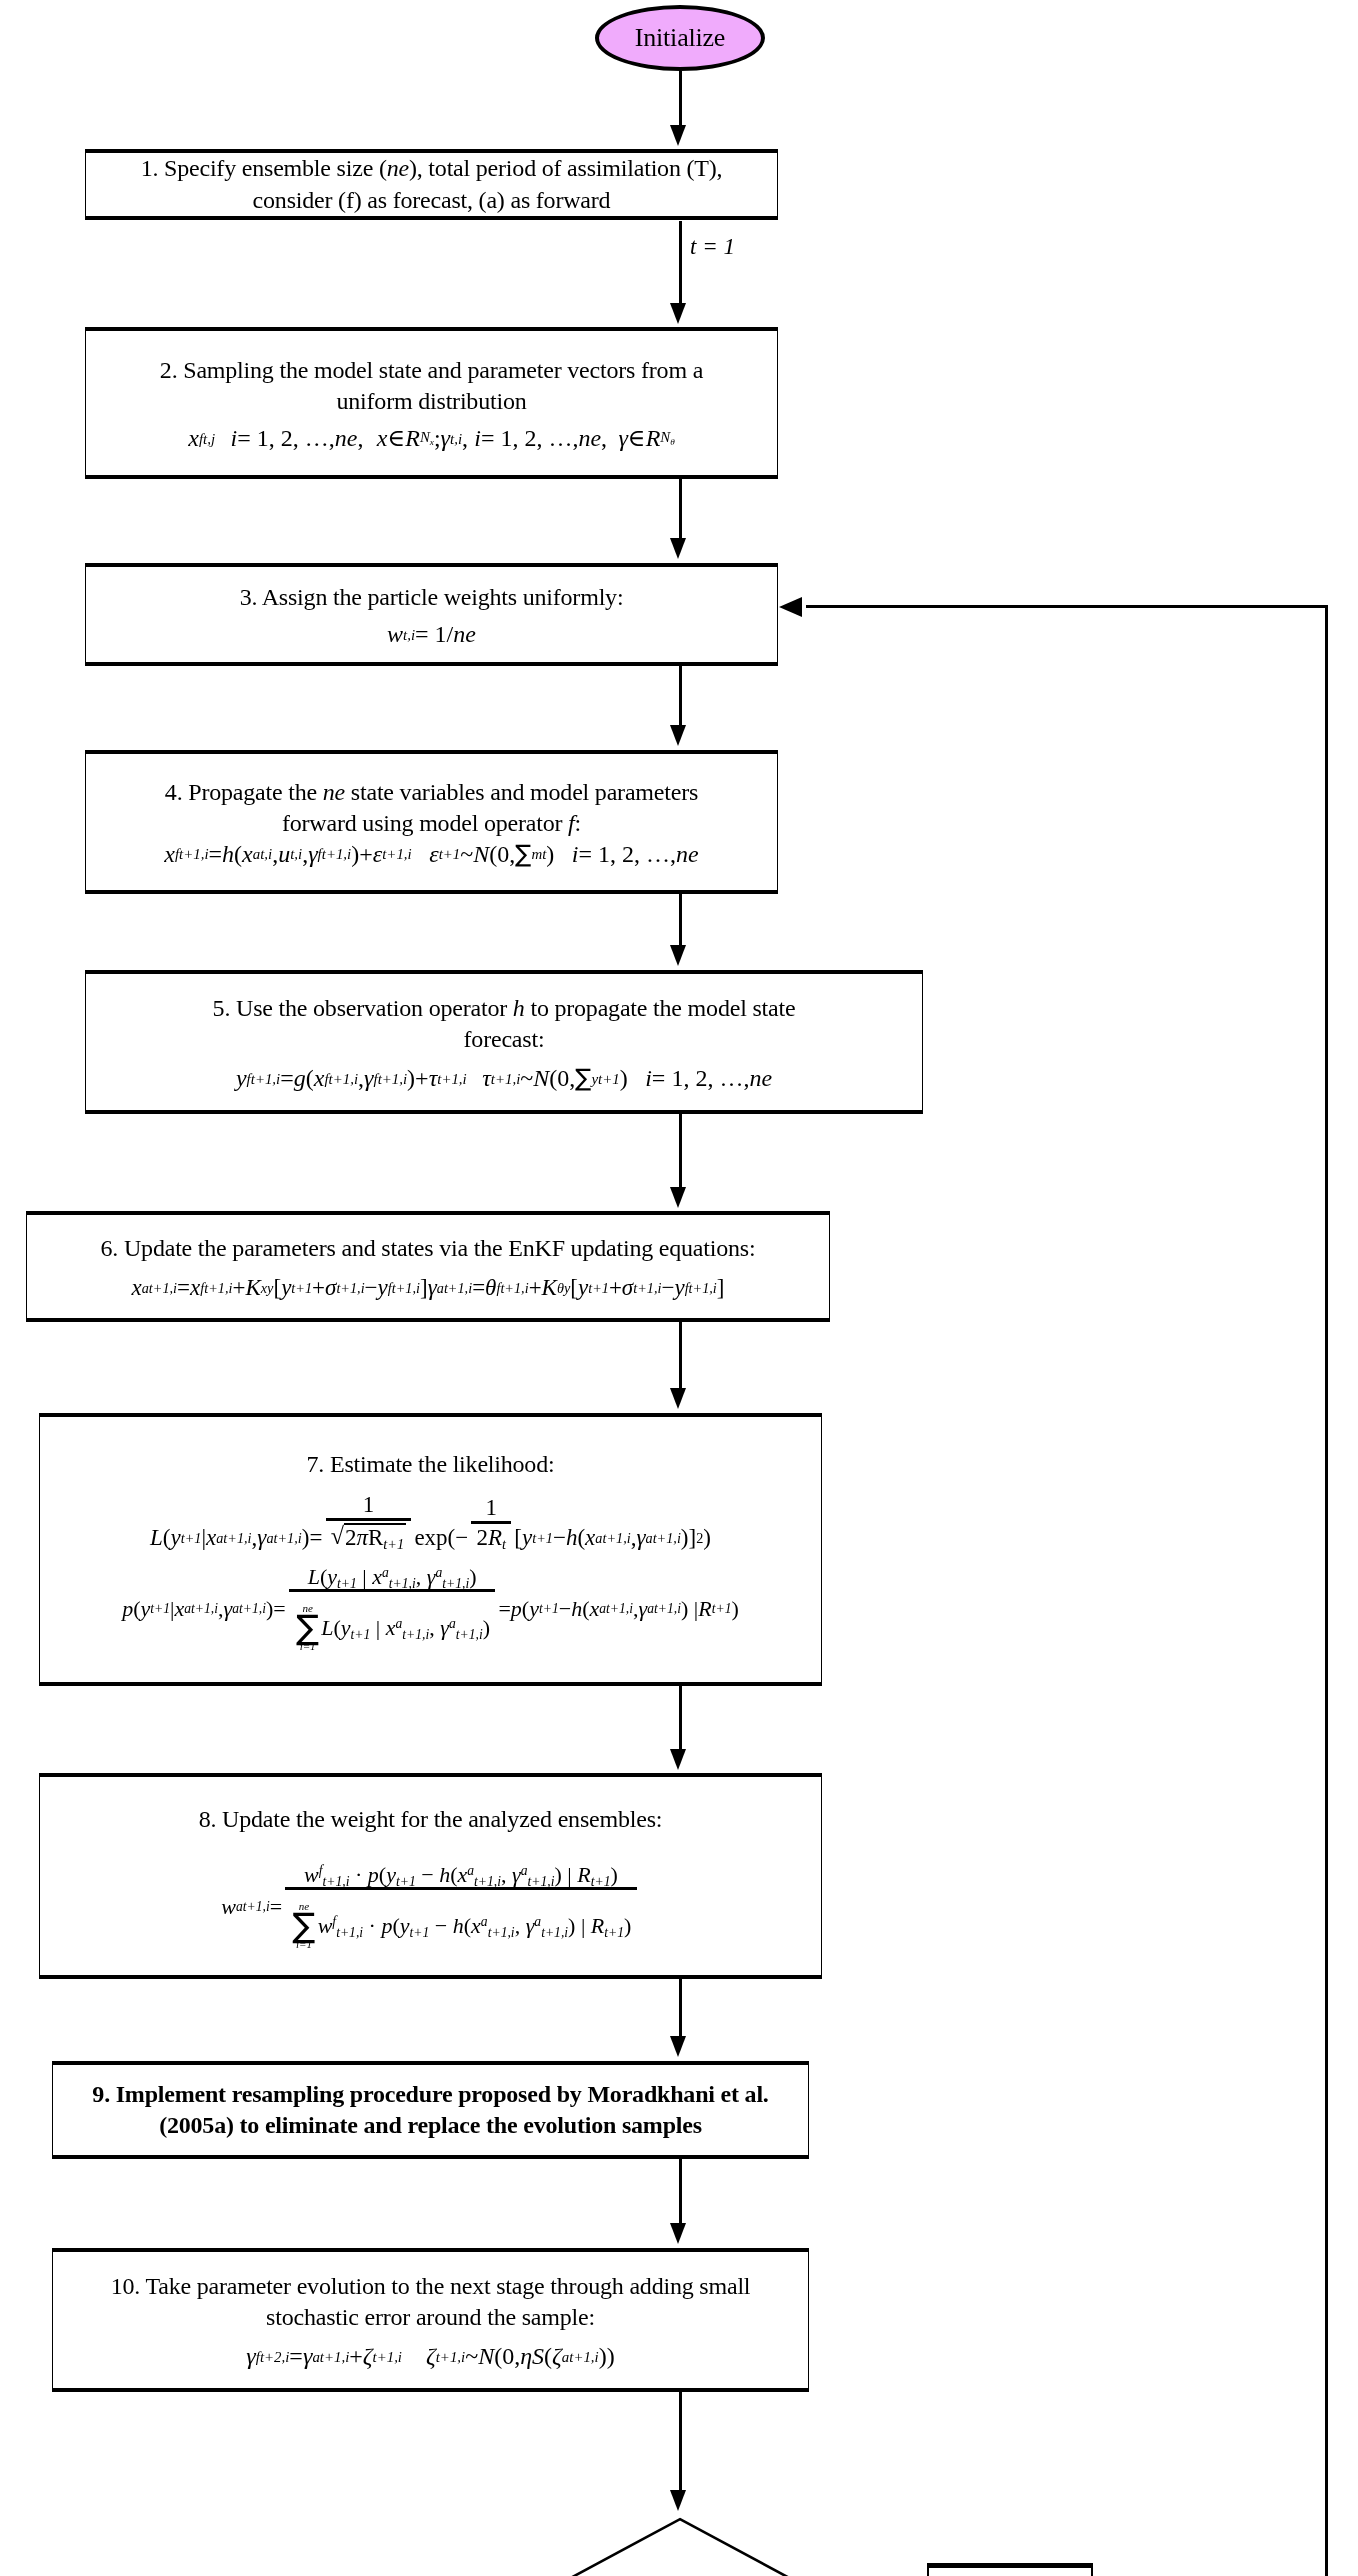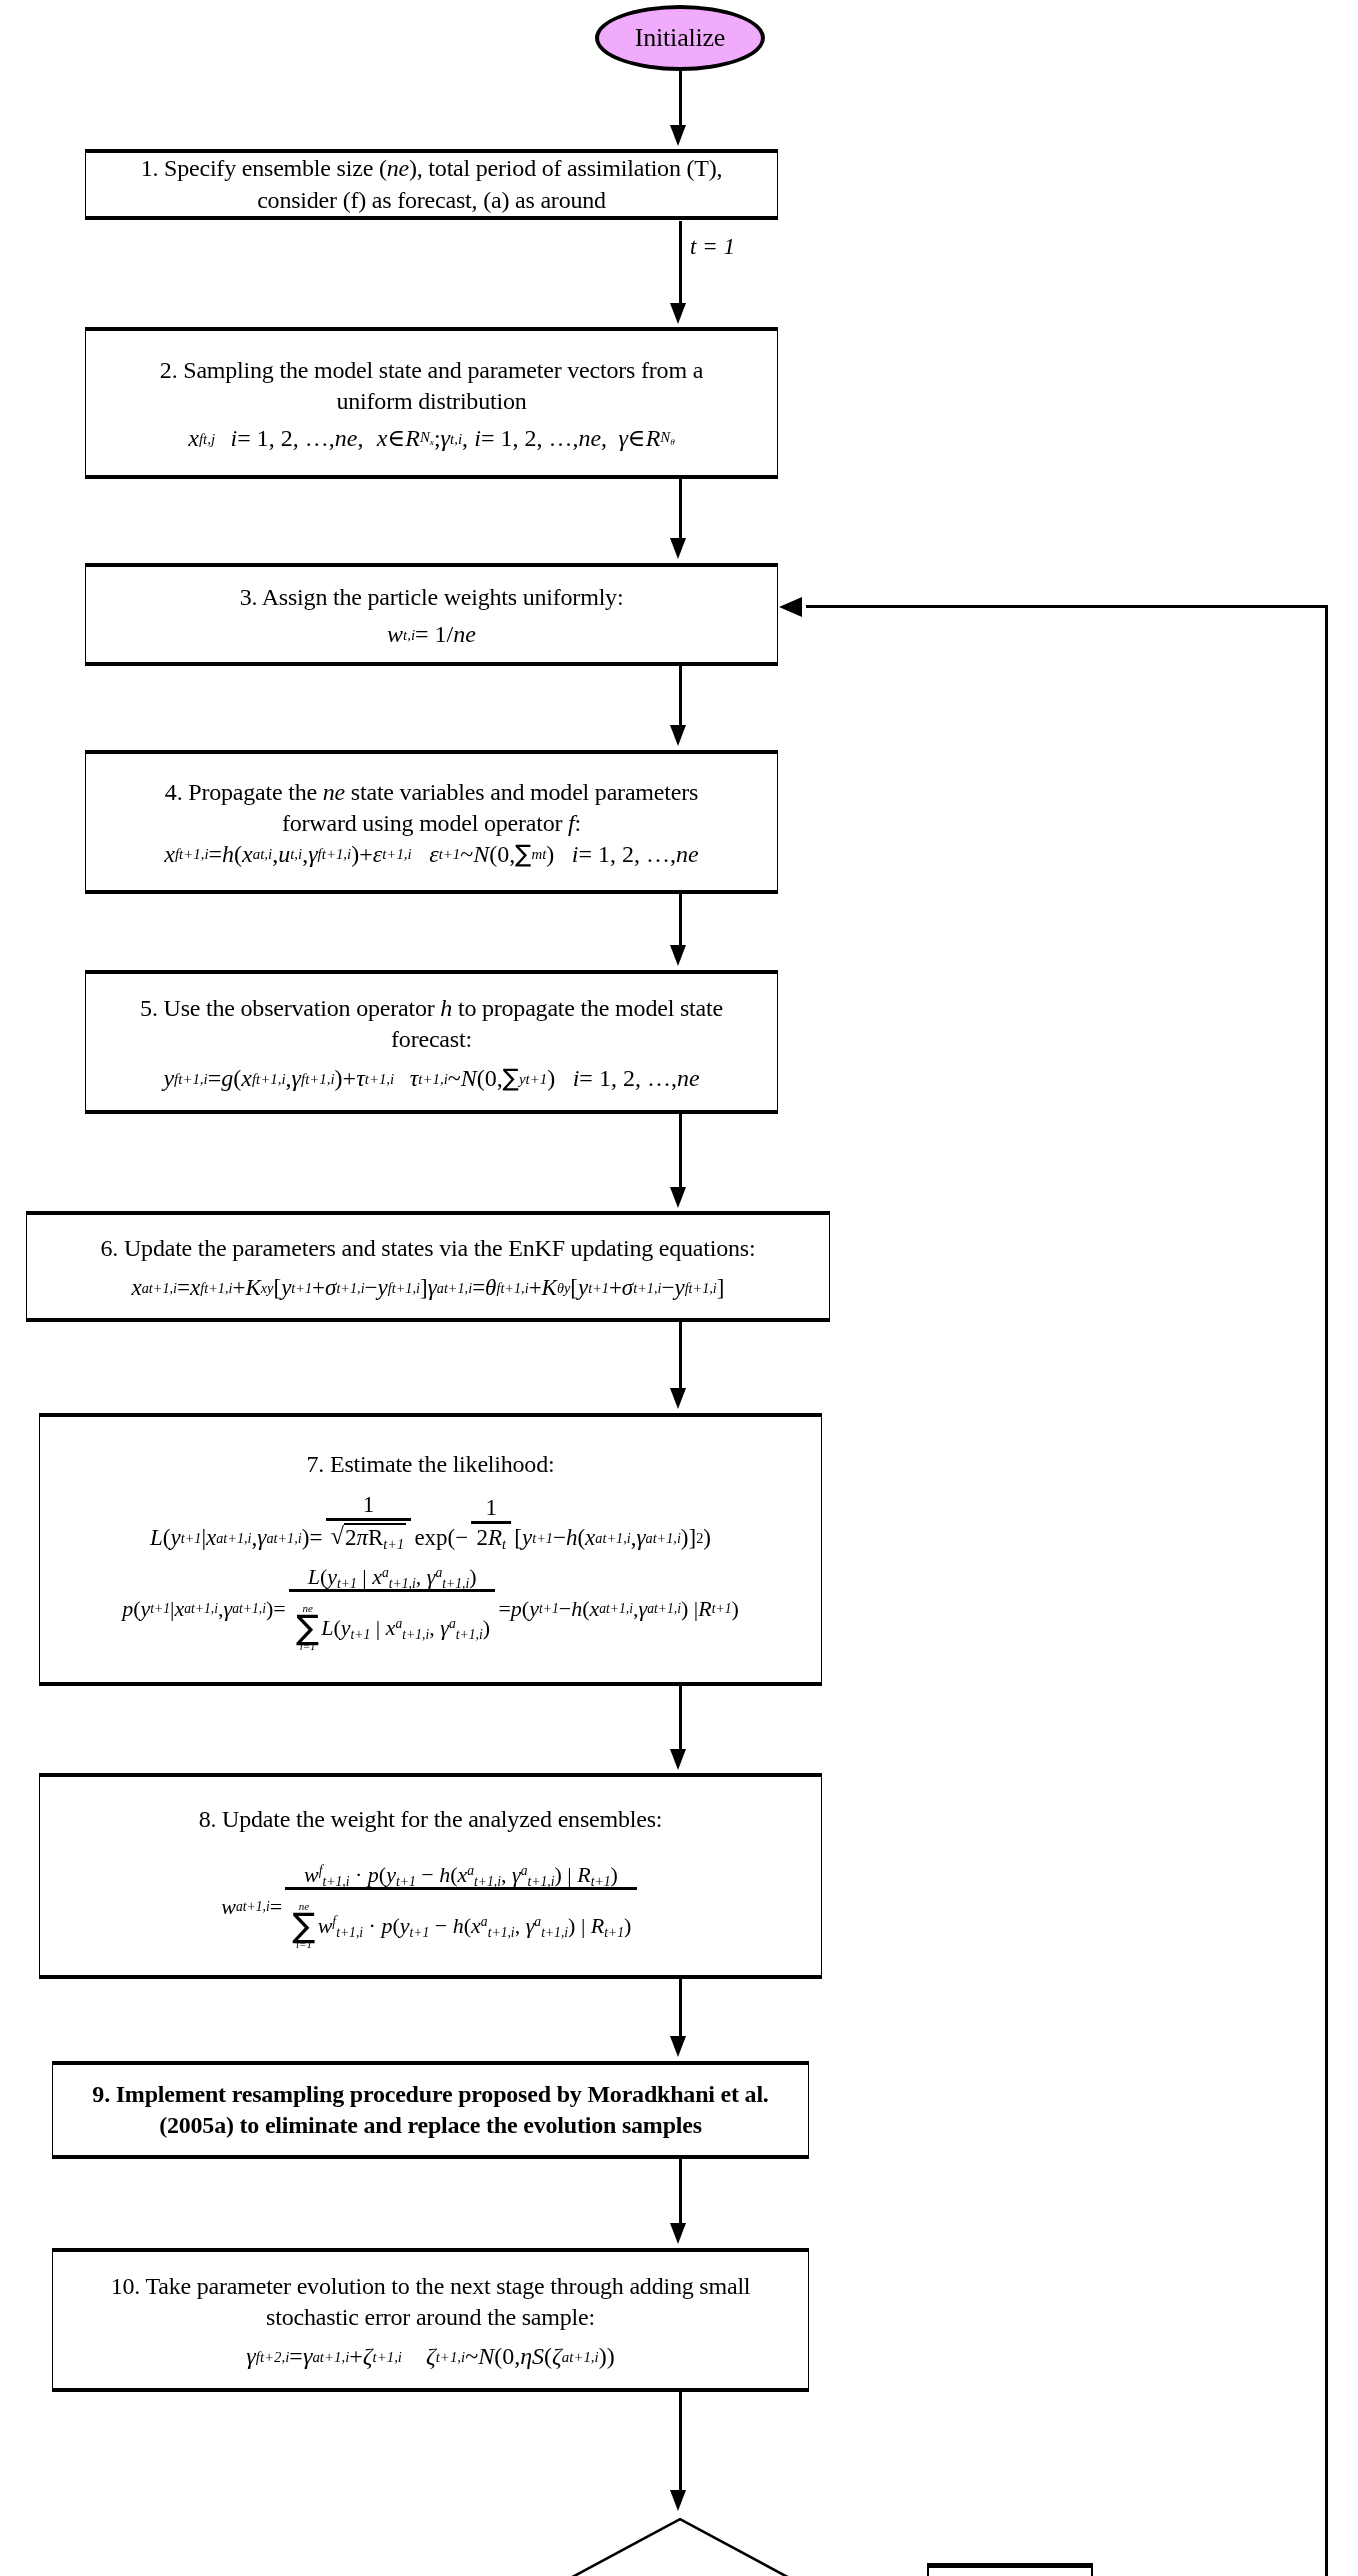--- a/index.html
+++ b/index.html
@@ -153,21 +153,21 @@
   <div class="node oval" style="left:595px; top:5.2px; width:170px; height:66px;">
     <span class="txt">Initialize</span>
   </div>
   <div class="vline" style="left:679px; top:71px; height:57px;"></div>
   <div class="arrow-down" style="left:670px; top:125px;"></div>
 
   <div class="node box" style="left:85px; top:149px; width:693px; height:71px;">
     <div class="txt">
       <span>1. Specify ensemble size (</span><i>ne</i><span>), total period of assimilation (T),</span>
     </div>
-    <div class="txt">consider (f) as forecast, (a) as around</div>
+    <div class="txt">consider (f) as forecast, (a) as forward</div>
   </div>
   <div class="vline" style="left:679px; top:221px; height:85px;"></div>
   <div class="arrow-down" style="left:670px; top:303px;"></div>
   <div class="edge-label" style="left:690px; top:234px;">t = 1</div>
 
   <div class="node box" style="left:85px; top:327px; width:693px; height:152px;">
     <div class="txt">2. Sampling the model state and parameter vectors from a</div>
     <div class="txt">uniform distribution</div>
     <div class="math" style="margin-top:9.3px;">
       <span class="mrow">x<sup>f</sup><sub>t,j</sub></span>
@@ -205,21 +205,21 @@
       <span class="mrow">x<sup>f</sup><sub>t+1,i</sub> <span class="up">=</span> h<span class="up">(</span>x<sup>a</sup><sub>t,i</sub><span class="up">,</span>u<sub>t,i</sub><span class="up">,</span>γ<sup>f</sup><sub>t+1,i</sub><span class="up">)</span> <span class="up">+</span> ε<sub>t+1,i</sub></span>
       <span style="width:17.5px"></span>
       <span class="mrow">ε<sub>t+1</sub> <span class="up">~</span> N<span class="up">(0,</span><span class="sigmaglyph">∑</span><sup>m</sup><sub>t</sub><span class="up">)</span></span>
       <span style="width:17.5px"></span>
       <span class="mrow">i <span class="up">= 1, 2, …,</span> ne</span>
     </div>
   </div>
   <div class="vline" style="left:679px; top:894px; height:54px;"></div>
   <div class="arrow-down" style="left:670px; top:945px;"></div>
 
-  <div class="node box" style="left:85px; top:970px; width:693px; height:144px;text-align:center;">
+  <div class="node box" style="left:85px; top:970px; width:838px; height:144px;text-align:center;">
     <div class="txt">
       <span>5. Use the observation operator </span><i>h</i><span> to propagate the model state</span>
     </div>
     <div class="txt">forecast:</div>
     <div class="math" style="margin-top:11.3px;">
       <span class="mrow">y<sup>f</sup><sub>t+1,i</sub> <span class="up">=</span> g<span class="up">(</span>x<sup>f</sup><sub>t+1,i</sub><span class="up">,</span>γ<sup>f</sup><sub>t+1,i</sub><span class="up">)</span> <span class="up">+</span> τ<sub>t+1,i</sub></span>
       <span style="width:15.5px"></span>
       <span class="mrow">τ<sub>t+1,i</sub> <span class="up">~</span> N<span class="up">(0,</span><span class="sigmaglyph">∑</span><sup>y</sup><sub>t+1</sub><span class="up">)</span></span>
       <span style="width:17.5px"></span>
       <span class="mrow">i <span class="up">= 1, 2, …,</span> ne</span>

